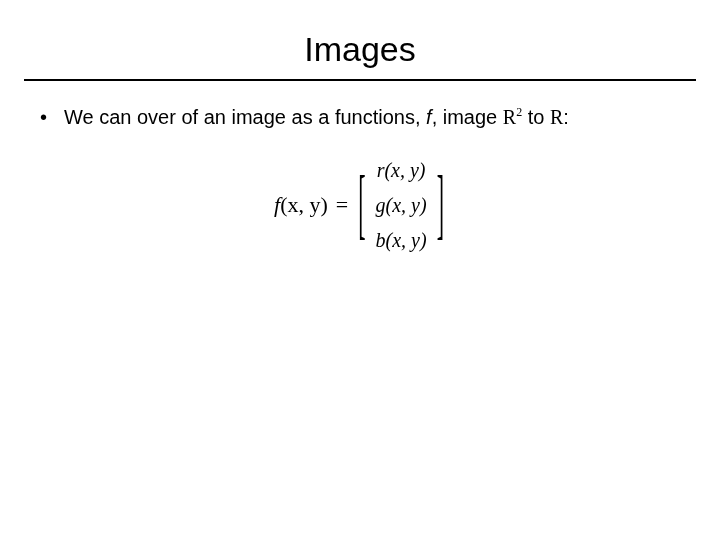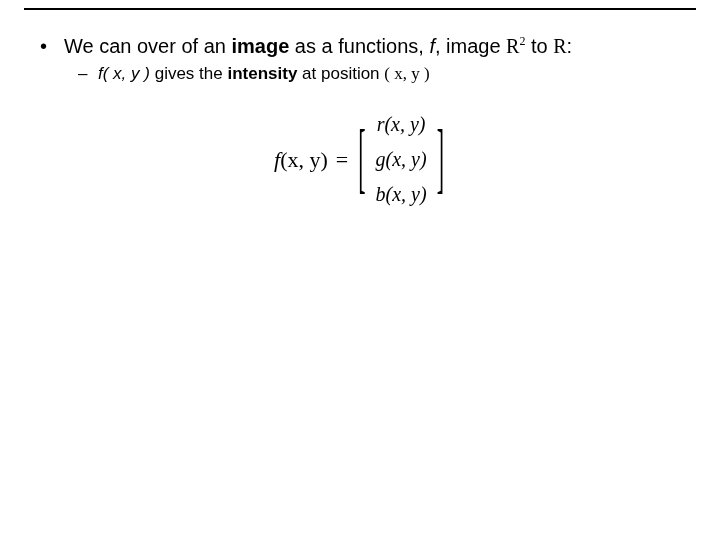--- a/index.html
+++ b/index.html
@@ -67,21 +67,21 @@
   }
   ul.lvl2 > li::before {
     content: "–";
     position: absolute;
     left: 14px;
     top: 0;
   }
   .serif { font-family: "Times New Roman", Times, serif; }
   .ital { font-style: italic; }
   sup { font-size: 0.6em; vertical-align: super; line-height: 0; }
-  b { font-weight: bold; }
+  b { font-weight: normal; }
 
   
   .eqn-wrap {
     text-align: center;
     margin-top: 28px;
     font-family: "Times New Roman", Times, serif;
     font-size: 22px;
     font-style: italic;
   }
   .eqn {
@@ -105,32 +105,32 @@
     font-size: 20px;
   }
   .col span { line-height: 1.2; }
   .upright { font-style: normal; }
 </style>
 </head>
 <body>
 
 <div class="slide">
 
+  <div class="title-block">
+    <h1 class="title">Images</h1>
+  </div>
   <hr class="rule">
 
   <div class="body">
     <ul class="lvl1">
 
       <li>
         <span>We can over of an </span><b>image</b><span> as a functions, </span><span class="ital">f</span><span>, image </span><span class="serif">R</span><sup class="serif">2</sup><span> to </span><span class="serif">R</span><span>:</span>
 
         <ul class="lvl2">
-          <li>
-            <span class="ital">f( x, y )</span><span> gives the </span><b>intensity</b><span> at position </span><span class="serif">( x, y )</span>
-          </li>
         </ul>
       </li>
 
 
     </ul>
 
     <div class="eqn-wrap">
       <span class="eqn">
         <span>
           <span>f</span><span class="upright">(x, y)</span>

